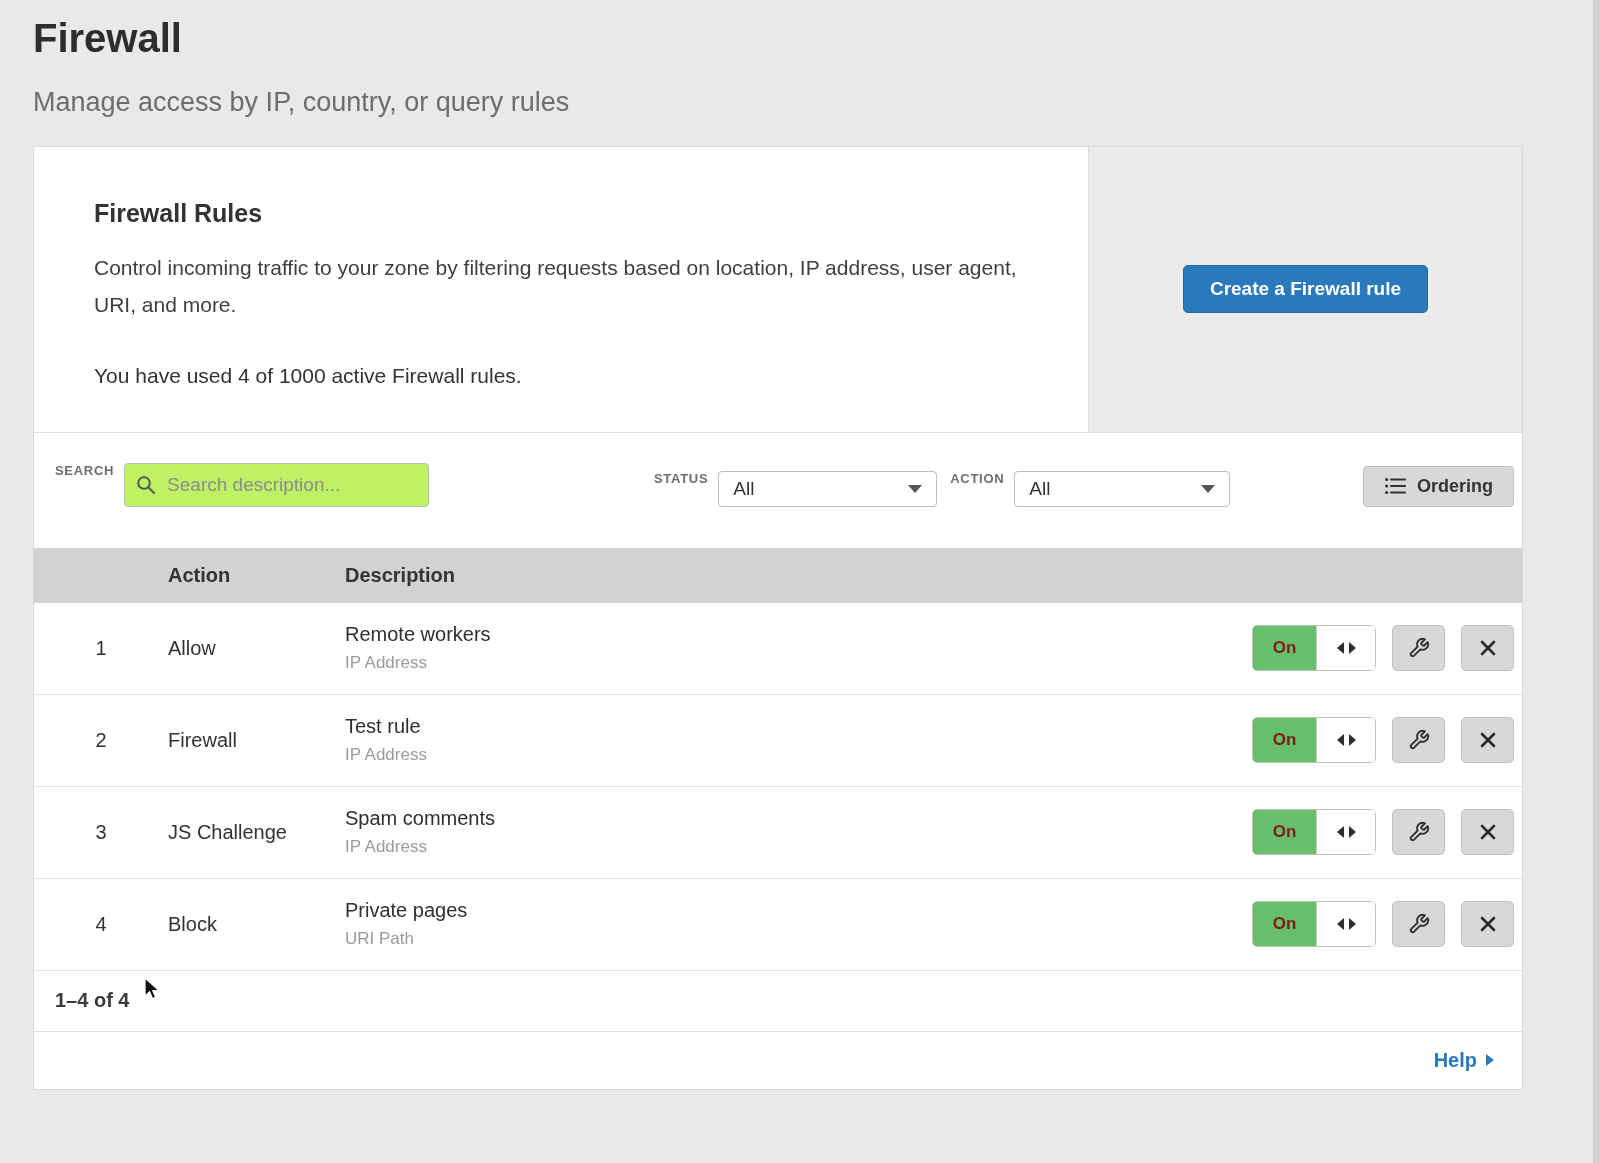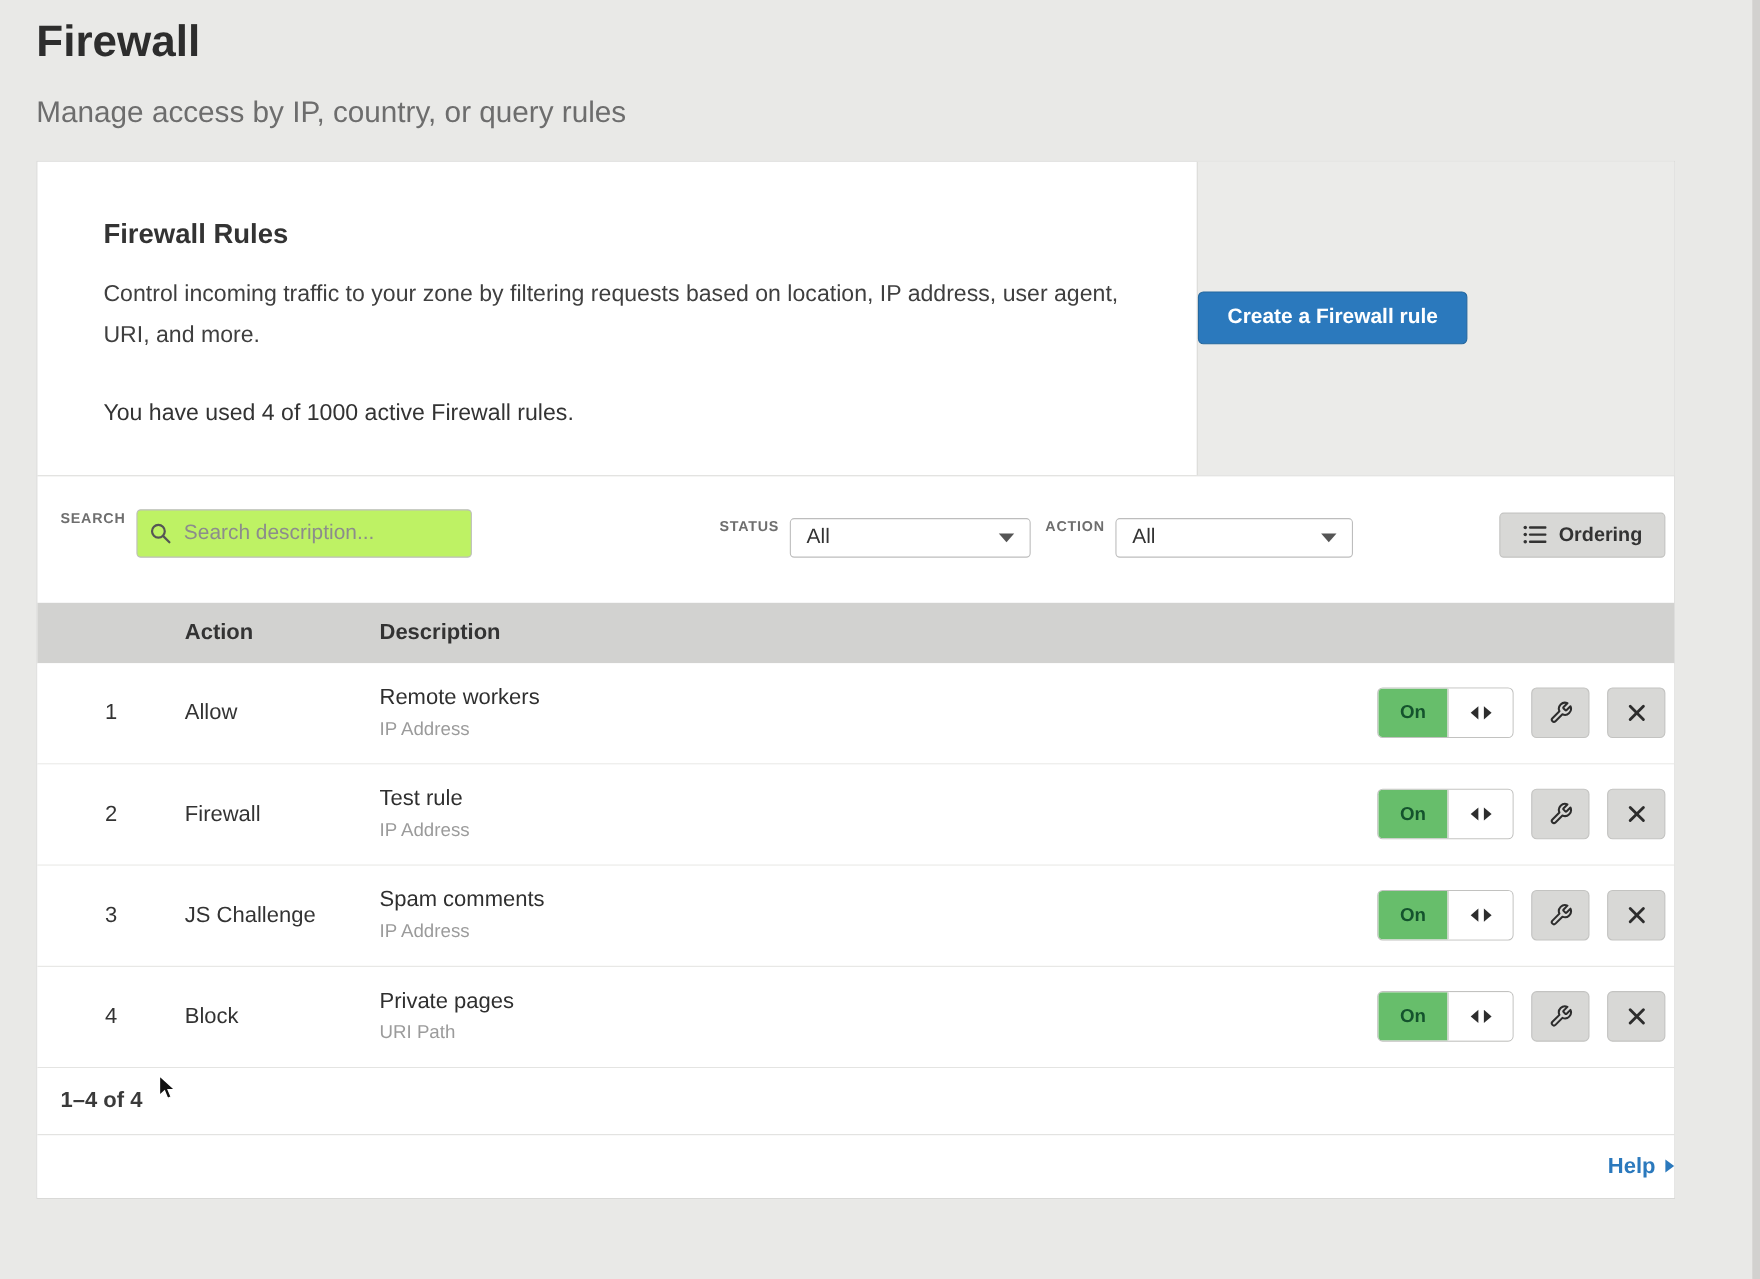--- a/index.html
+++ b/index.html
@@ -27,21 +27,21 @@
   }
 
   
   .card-top { display:flex; border-bottom:1px solid #ddddda; }
   .card-top-left { flex:1; padding:40px 60px 44px; }
   .card-top-left h2 { font-size:25px; font-weight:700; color:#333; margin:12px 0 0; }
   .card-top-left .desc { font-size:21px; color:#3f3f3f; line-height:1.75; margin:22px 0 0; max-width:950px; }
   .card-top-left .usage { font-size:21px; font-weight:400; color:#333; margin:40px 0 0; }
   .card-top-right {
     width:434px; background:#ebebe9; border-left:1px solid #ddddda;
-    display:flex; align-items:center; justify-content:flex-start;
+    display:flex; align-items:center; justify-content:center;
   }
   .btn-primary {
     background:#2b79bd; color:#fff; font-family:inherit;
     font-size:19px; font-weight:600; padding:12px 26px;
     border:1px solid #25689f; border-radius:5px; cursor:pointer;
   }
 
   
   .filters { display:flex; align-items:flex-end; padding:30px 8px 41px 21px; gap:13px; }
   .filter-group { display:flex; flex-direction:row; gap:10px; }
@@ -79,40 +79,40 @@
   .thead { background:#d2d2d0; height:55px; font-weight:700; font-size:20px; color:#333; }
   .row { height:92px; border-bottom:1px solid #e4e4e2; background:#fff; }
   .cell-index { text-align:center; font-size:20px; color:#333; }
   .cell-action { font-size:20px; color:#333; }
   .cell-desc .d1 { font-size:20px; color:#2f2f2f; }
   .cell-desc .d2 { font-size:17px; color:#9b9b9b; margin-top:7px; }
   .cell-controls { display:flex; align-items:center; gap:16px; }
 
   .toggle { display:flex; height:46px; border-radius:5px; overflow:hidden; border:1px solid #c2c2c0; }
   .toggle-on {
-    width:63px; background:#67be6b; color:#14532d; font-size:17px; font-weight:600;
+    width:63px; background:#67be6b; color:#7f1d1d; font-size:17px; font-weight:600;
     display:flex; align-items:center; justify-content:center;
   }
   .toggle-arrows {
     width:59px; background:#fff; display:flex; align-items:center; justify-content:center;
     gap:5px; border-left:1px solid #c9c9c7; cursor:pointer;
   }
   .tri-l { width:0; height:0; border-top:6px solid transparent; border-bottom:6px solid transparent; border-right:7px solid #2d2d2d; }
   .tri-r { width:0; height:0; border-top:6px solid transparent; border-bottom:6px solid transparent; border-left:7px solid #2d2d2d; }
 
   .icon-btn {
     width:53px; height:46px; background:#d8d8d6; border:1px solid #c3c3c1;
     border-radius:5px; display:flex; align-items:center; justify-content:center;
     cursor:pointer; padding:0;
   }
 
   .pagination { height:60px; display:flex; align-items:center; padding-left:21px; font-size:20px; font-weight:700; color:#3a3a3a; background:#fff; }
   .help-row {
     border-top:1px solid #e0e0de; height:58px; display:flex; align-items:center;
-    justify-content:flex-end; background:#fff;
+    justify-content:flex-end; padding-right:28px; background:#fff;
   }
   .help-link { color:#2b79bd; font-size:20px; font-weight:600; display:flex; align-items:center; gap:9px; text-decoration:none; cursor:pointer; }
   .help-tri { width:0; height:0; border-left:8px solid #2b79bd; border-top:6px solid transparent; border-bottom:6px solid transparent; }
 
   .mouse-cursor { position:absolute; left:143px; top:977px; pointer-events:none; }
 </style>
 </head>
 <body>
 
 <div class="page-header">

